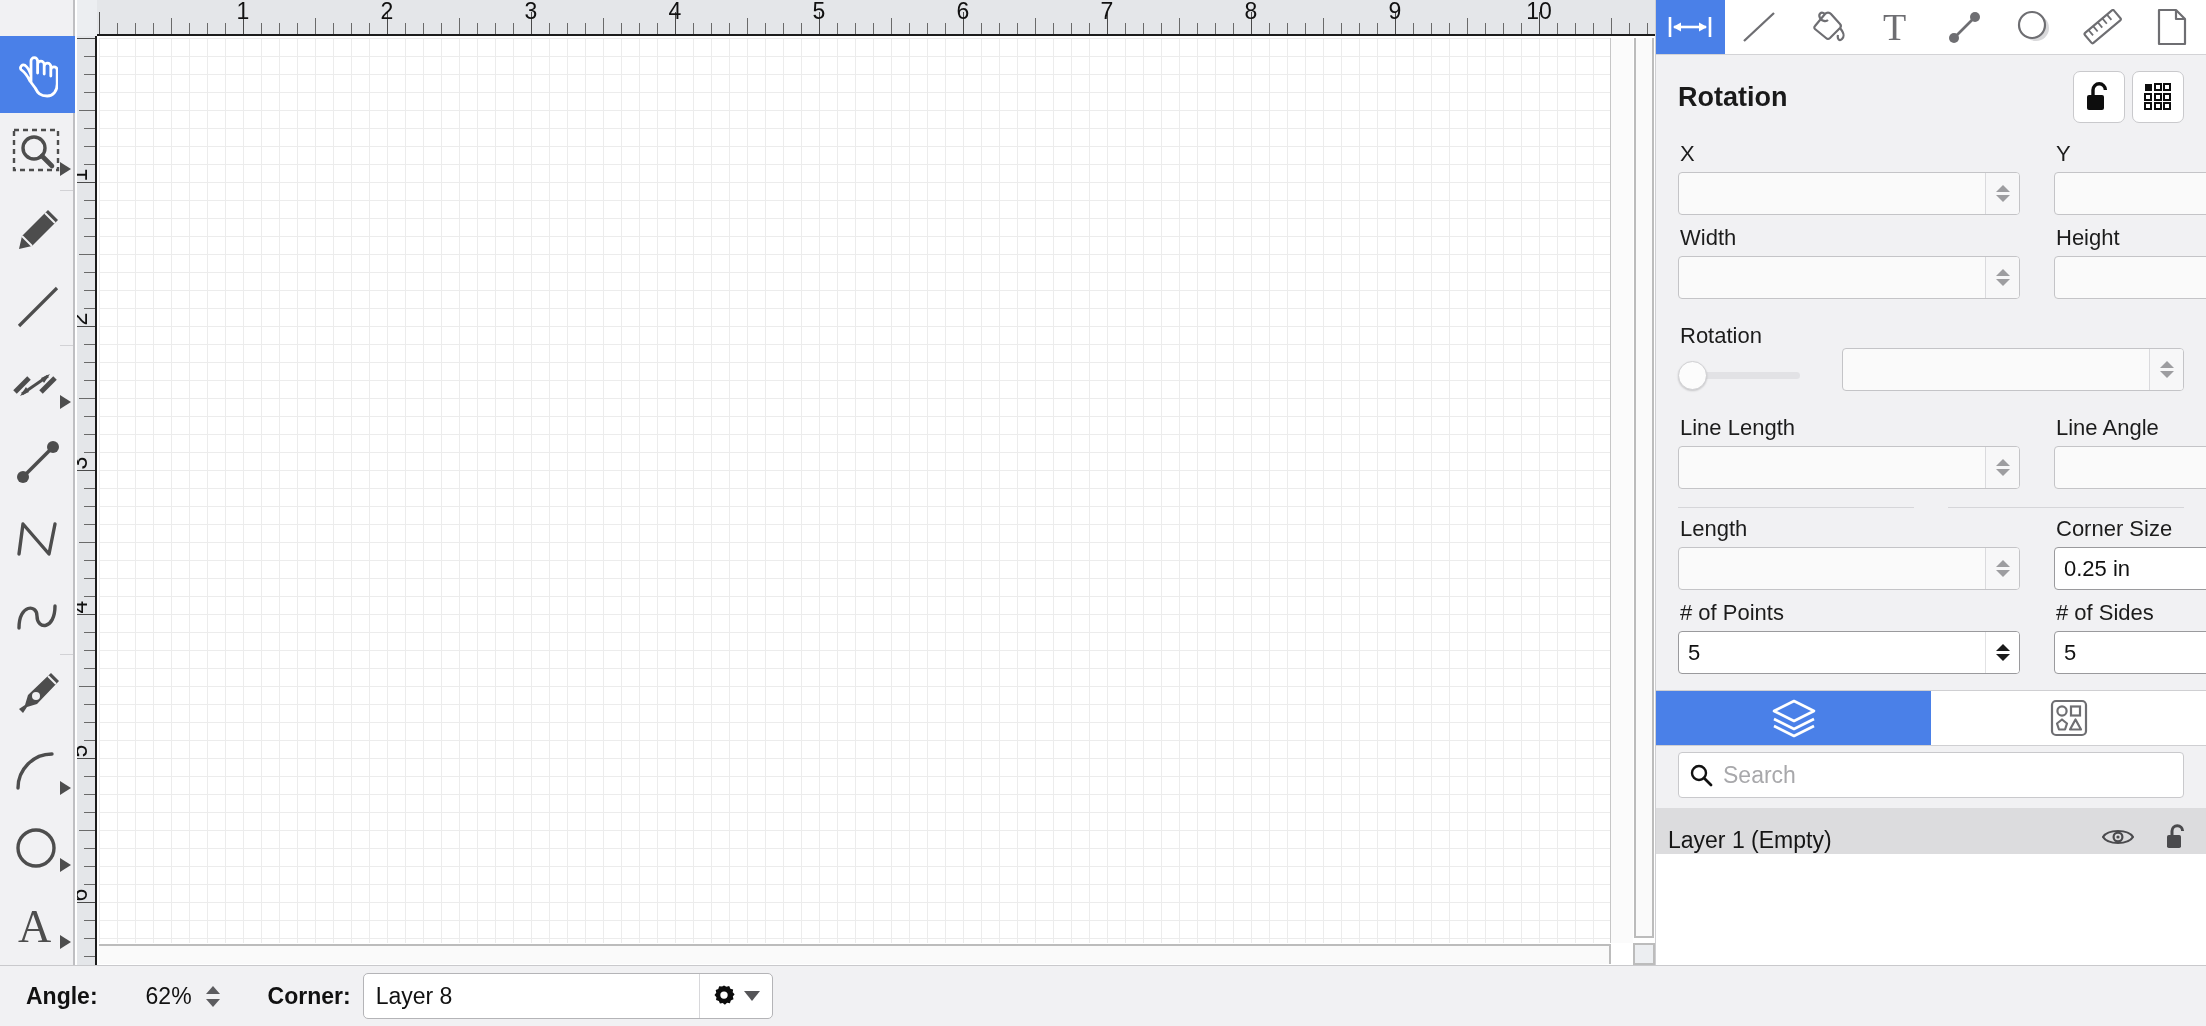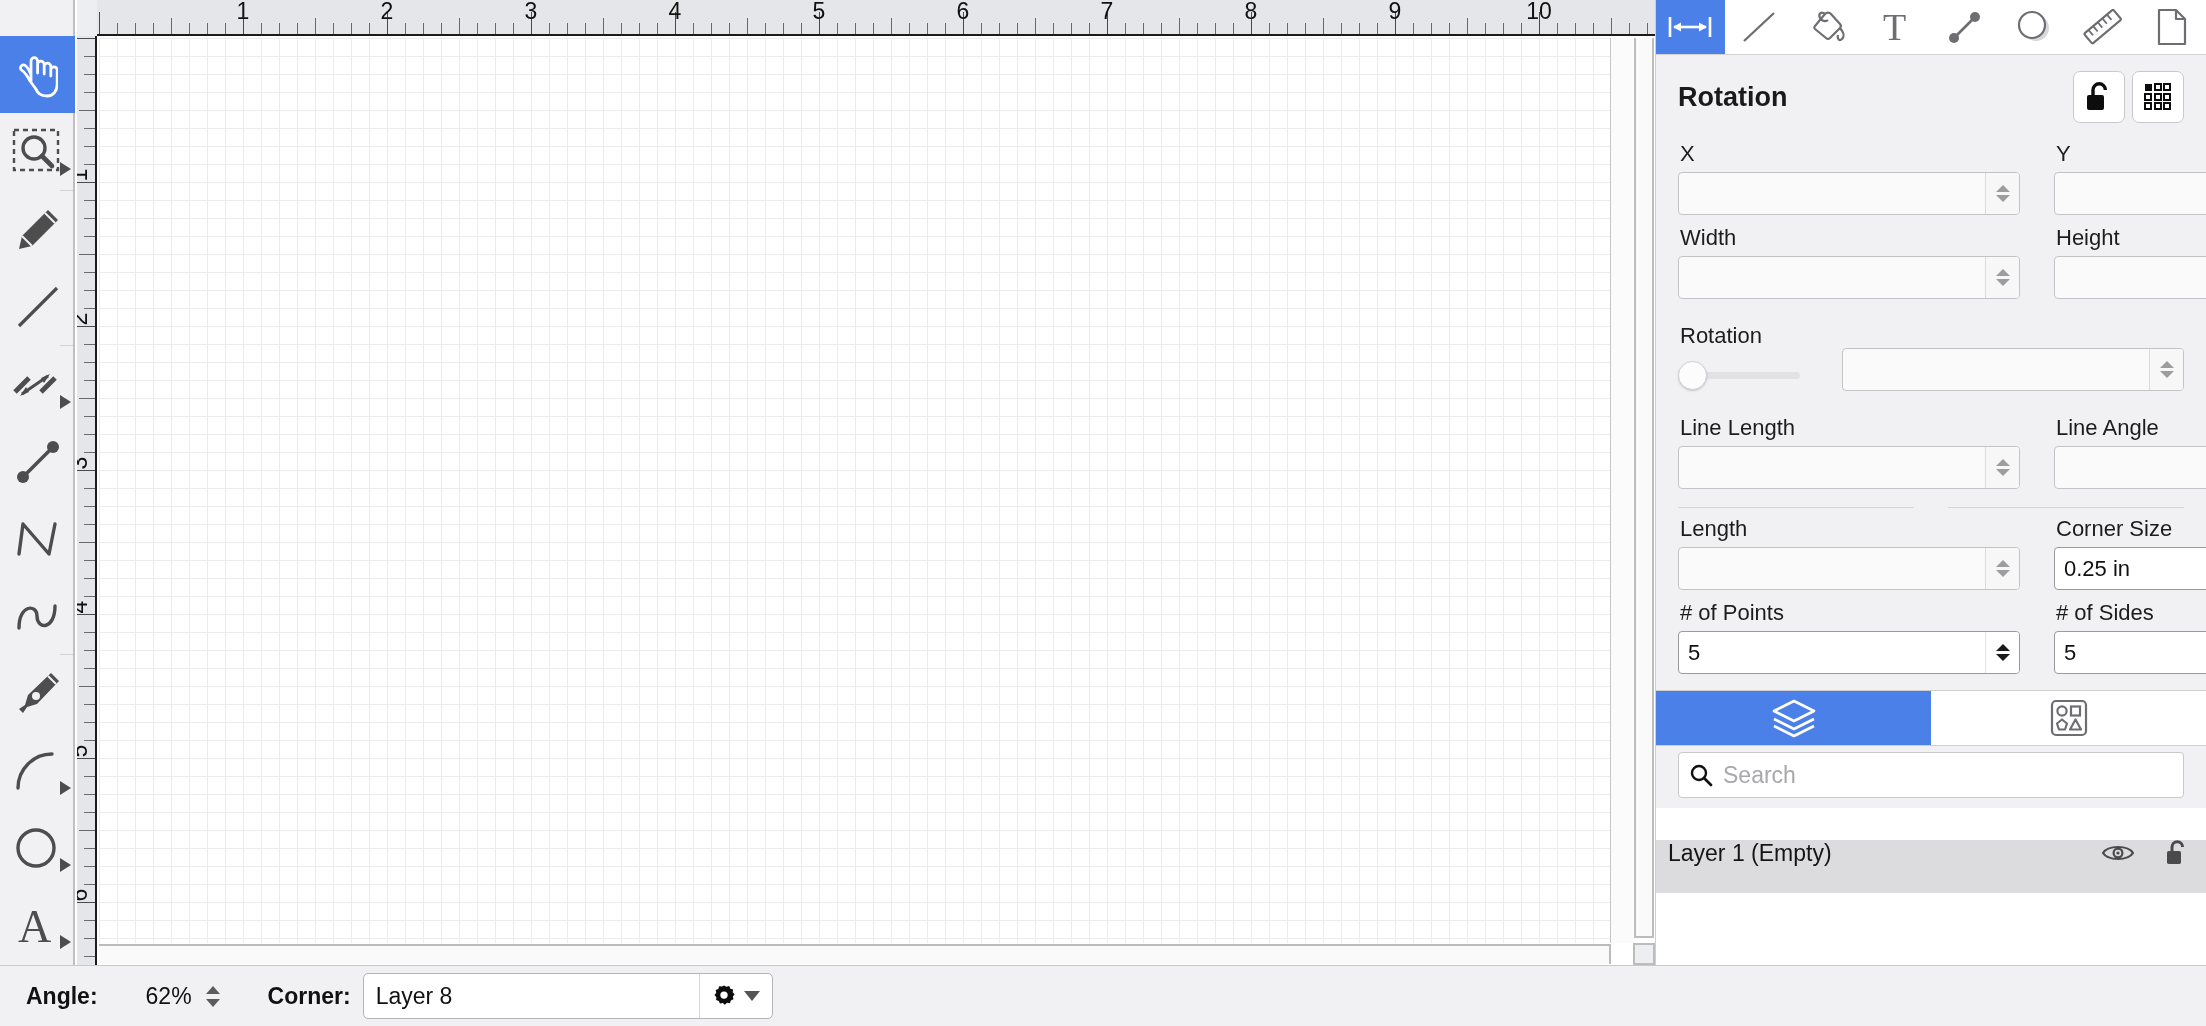--- a/index.html
+++ b/index.html
@@ -324,26 +324,25 @@
     flex: 1 1 auto; min-width: 0;
     border: none; outline: none; background: transparent;
     font-family: "Liberation Sans", sans-serif;
     font-size: 23px; color: #111;
     padding-left: 10px;
   }
   .search-box input::placeholder { color: #a8a8ab; }
 
   .layer-list { flex: 1 1 auto; background: #ffffff; }
   .layer-row {
-    display: flex; align-items: flex-start;
-    height: 53px;
+    display: flex; align-items: flex-end;
+    height: 46px;
     padding: 0 18px 0 12px;
     background: #dcdcde;
     cursor: default;
-    margin-top: 32px;
   }
   .layer-name { flex: 1 1 auto; font-size: 23px; color: #151515; }
   .layer-icons { display: flex; align-items: center; gap: 32px; }
 
   
   #statusbar {
     position: absolute; left: 0; bottom: 0;
     width: 2206px; height: 61px;
     background: #f1f1f3;
     border-top: 1px solid #c9c9cc;

